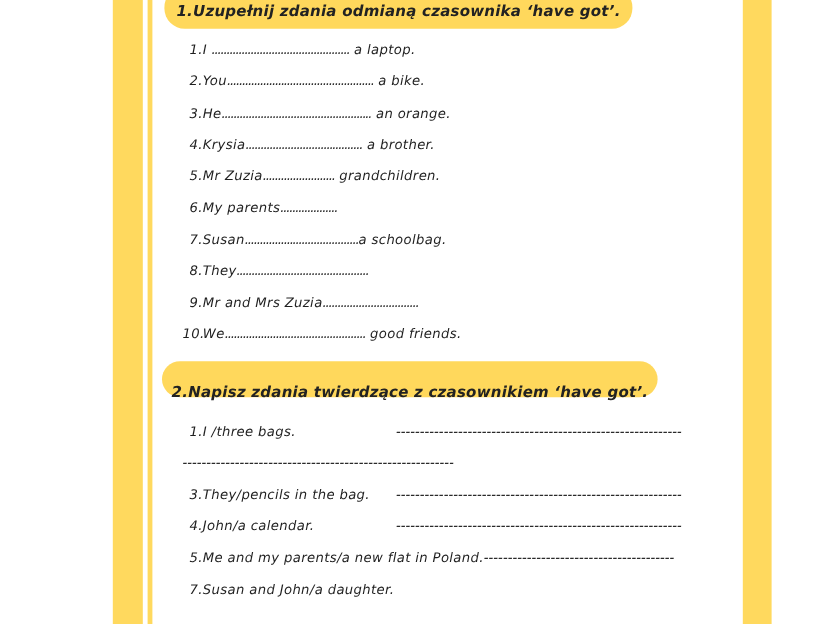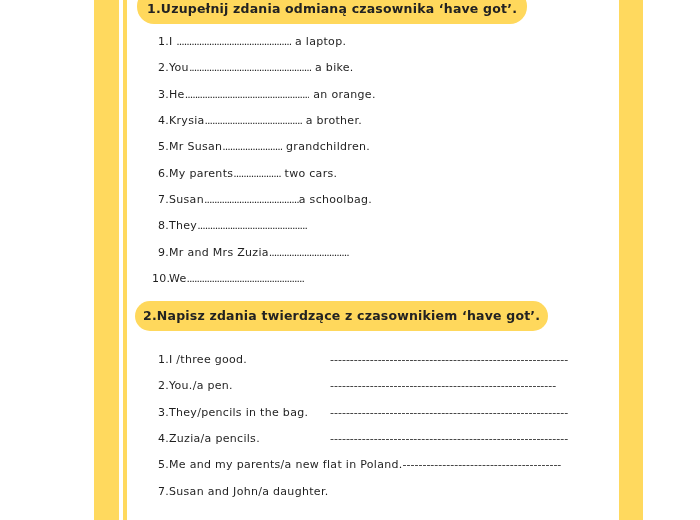--- a/index.html
+++ b/index.html
@@ -3,40 +3,40 @@
 <meta charset="utf-8">
 <style>
   * { margin: 0; padding: 0; box-sizing: border-box; }
   html, body {
     width: 700px; height: 520px;
     background: #ffffff;
     overflow: hidden;
     font-family: "DejaVu Sans", "Liberation Sans", sans-serif;
     color: #1f1f1f;
   }
-  .page { position: relative; width: 700px; height: 520px; background: #ffffff; }
+  .page { position: relative; width: 700px; height: 520px; background: #ffffff; font-style: italic; }
 
   
   .band-left   { position: absolute; left: 94px;  top: 0; width: 25px; height: 520px; background: #FFD95E; }
   .stripe-left { position: absolute; left: 123px; top: 0; width: 4px;  height: 520px; background: #FFD95E; }
   .band-right  { position: absolute; left: 619px; top: 0; width: 24px; height: 520px; background: #FFD95E; }
 
   
   .pill {
     position: absolute;
     background: #FFD85C;
     border-radius: 17px;
     white-space: nowrap;
     font-weight: bold;
     font-size: 12.5px;
     letter-spacing: 0.2px;
     color: #222;
   }
   .pill-1 { left: 137px; top: -11px; height: 35px; line-height: 39px; padding: 0 10px; }
-  .pill-2 { left: 135px; top: 301px; height: 30px; line-height: 30px; padding: 0 8px; border-radius: 15px; }
+  .pill-2 { left: 135px; top: 301px; height: 30px; line-height: 30px; padding: 11px 8px; border-radius: 15px; }
 
   .list { position: absolute; left: 152px; font-size: 11px; letter-spacing: 0.3px; }
   .list-1 { top: 29px;  width: 460px; }
   .list-2 { top: 347px; width: 460px; }
 
   .row { height: 26.35px; line-height: 26.35px; white-space: pre; display: flex; align-items: baseline; }
   .row .inline-part { white-space: pre; }
 
   .num {
     display: inline-block;
@@ -82,53 +82,53 @@
     <div class="row">
       <span class="num">2.</span><span class="inline-part">You</span><span class="dots">.................................................</span><span class="inline-part"> a bike.</span>
     </div>
     <div class="row">
       <span class="num">3.</span><span class="inline-part">He</span><span class="dots">..................................................</span><span class="inline-part"> an orange.</span>
     </div>
     <div class="row">
       <span class="num">4.</span><span class="inline-part">Krysia</span><span class="dots">.......................................</span><span class="inline-part"> a brother.</span>
     </div>
     <div class="row">
-      <span class="num">5.</span><span class="inline-part">Mr Susan</span><span class="dots">........................</span><span class="inline-part"> grandchildren.</span>
+      <span class="num">5.</span><span class="inline-part">Mr Zuzia</span><span class="dots">........................</span><span class="inline-part"> grandchildren.</span>
     </div>
     <div class="row">
-      <span class="num">6.</span><span class="inline-part">My parents</span><span class="dots">...................</span><span class="inline-part"> two cars.</span>
+      <span class="num">6.</span><span class="inline-part">My parents</span><span class="dots">...................</span>
     </div>
     <div class="row">
       <span class="num">7.</span><span class="inline-part">Susan</span><span class="dots">......................................</span><span class="inline-part">a schoolbag.</span>
     </div>
     <div class="row">
       <span class="num">8.</span><span class="inline-part">They</span><span class="dots">............................................</span>
     </div>
     <div class="row">
       <span class="num">9.</span><span class="inline-part">Mr and Mrs Zuzia</span><span class="dots">................................</span>
     </div>
     <div class="row">
-      <span class="num">10.</span><span class="inline-part">We</span><span class="dots">...............................................</span>
+      <span class="num">10.</span><span class="inline-part">We</span><span class="dots">...............................................</span><span class="inline-part"> good friends.</span>
     </div>
   </div>
 
   <div class="pill pill-2">2.Napisz zdania twierdzące z czasownikiem ‘have got’.</div>
 
   <div class="list list-2">
     <div class="row">
-      <span class="q-col"><span class="num">1.</span><span class="inline-part">I /three good.</span></span><span class="dashes">------------------------------------------------------------</span>
+      <span class="q-col"><span class="num">1.</span><span class="inline-part">I /three bags.</span></span><span class="dashes">------------------------------------------------------------</span>
     </div>
     <div class="row">
-      <span class="q-col"><span class="num">2.</span><span class="inline-part">You./a pen.</span></span><span class="dashes">---------------------------------------------------------</span>
+      <span class="dashes">---------------------------------------------------------</span>
     </div>
     <div class="row">
       <span class="q-col"><span class="num">3.</span><span class="inline-part">They/pencils in the bag.</span></span><span class="dashes">------------------------------------------------------------</span>
     </div>
     <div class="row">
-      <span class="q-col"><span class="num">4.</span><span class="inline-part">Zuzia/a pencils.</span></span><span class="dashes">------------------------------------------------------------</span>
+      <span class="q-col"><span class="num">4.</span><span class="inline-part">John/a calendar.</span></span><span class="dashes">------------------------------------------------------------</span>
     </div>
     <div class="row">
       <span class="q-col"><span class="num">5.</span><span class="inline-part">Me and my parents/a new flat in Poland.</span></span><span class="dashes">----------------------------------------</span>
     </div>
     <div class="row">
       <span class="q-col"><span class="num">7.</span><span class="inline-part">Susan and John/a daughter.</span></span><span class="dashes"></span>
     </div>
   </div>
 
 </div>

